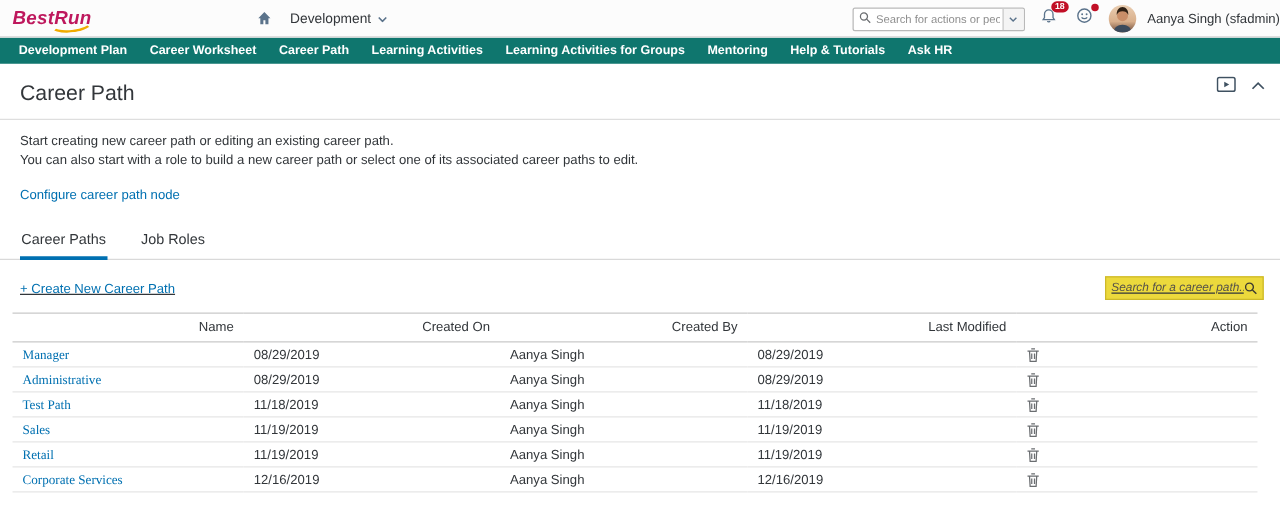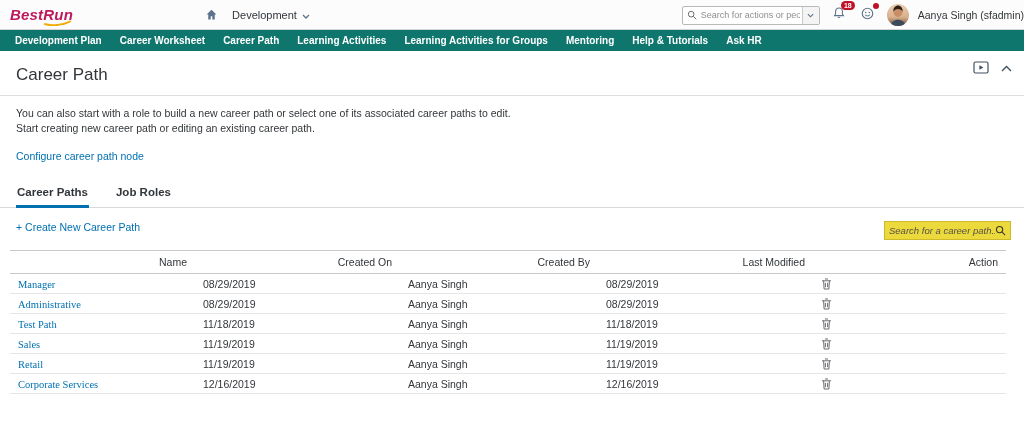--- a/index.html
+++ b/index.html
@@ -54,26 +54,26 @@
 
   
   .desc { padding:10px 16px 0; font-size:10.5px; line-height:1.45; color:#32363a; }
   .cfg-link { display:inline-block; margin:14px 16px 0; font-size:10.5px;
     color:#0070b1; text-decoration:none; cursor:pointer; }
 
   
   .tabs { margin-top:18px; padding:0 16px; border-bottom:1px solid #d9d9d9;
     display:flex; gap:26px; }
   .tab { font-size:11.5px; padding:4px 1px 7px; cursor:pointer; color:#32363a;
-    border-bottom:3px solid transparent; margin-bottom:-1px;font-weight:bold; }
+    border-bottom:3px solid transparent; margin-bottom:-1px; }
   .tab.active { border-bottom-color:#0070b1; }
 
   
-  .toolbar { display:flex; justify-content:space-between; 
-    padding:13px 13px 9px 16px; }
+  .toolbar { display:flex; justify-content:space-between; align-items:center;
+    padding:13px 13px 9px 16px;text-decoration:underline; }
   .create-link { font-size:10.5px; color:#0070b1; text-decoration:none; cursor:pointer; }
   .cp-search { display:flex; align-items:center; width:127px; height:19px;
     background:#ecd93c; border:1px solid #cdb92a; padding:0 4px; }
   .cp-search input { flex:1; min-width:0; border:0; outline:none; background:transparent;
     font-size:9.5px; font-style:italic; color:#4a4638; font-family:inherit; }
   .cp-search input::placeholder { color:#55514a; font-style:italic; }
   .cp-search .mag { color:#3c3a30; display:flex; cursor:pointer; }
 
   
   table { border-collapse:collapse; margin:1px 18px 0 10px; width:996px; table-layout:fixed; }
@@ -182,22 +182,22 @@
     <span class="ic">
       <svg width="11" height="7" viewBox="0 0 11 7">
           <path d="M1 6l4.5-4.5L10 6" stroke="currentColor" fill="none" stroke-width="1.4"></path>
         </svg>
     </span>
   </div>
 </div>
 
 
 <div class="desc">
+  <div>Start creating new career path or editing an existing career path.</div>
   <div>You can also start with a role to build a new career path or select one of its associated career paths to edit.</div>
-  <div>Start creating new career path or editing an existing career path.</div>
 </div>
 <a class="cfg-link">Configure career path node</a>
 
 
 <div class="tabs">
   <span class="tab active">Career Paths</span>
   <span class="tab">Job Roles</span>
 </div>
 
 

